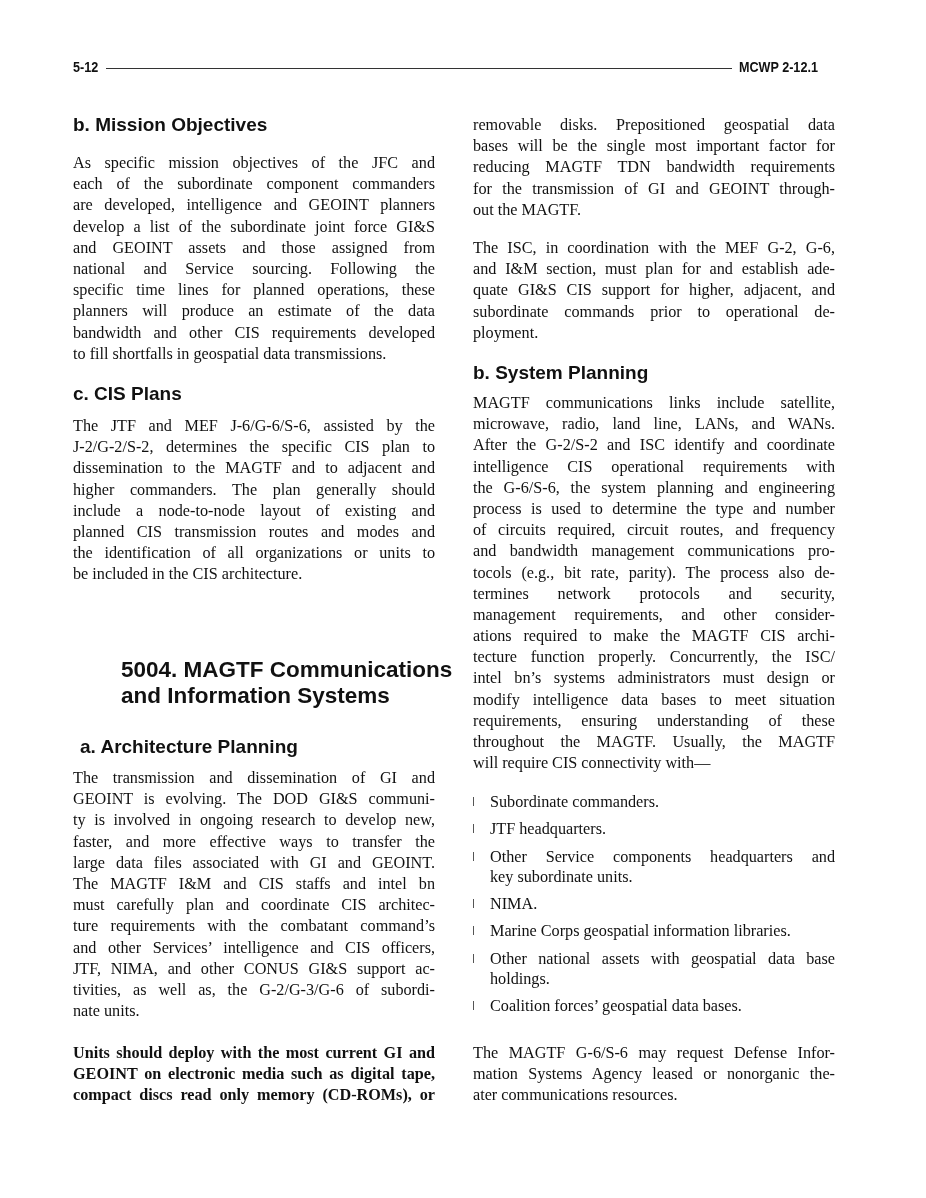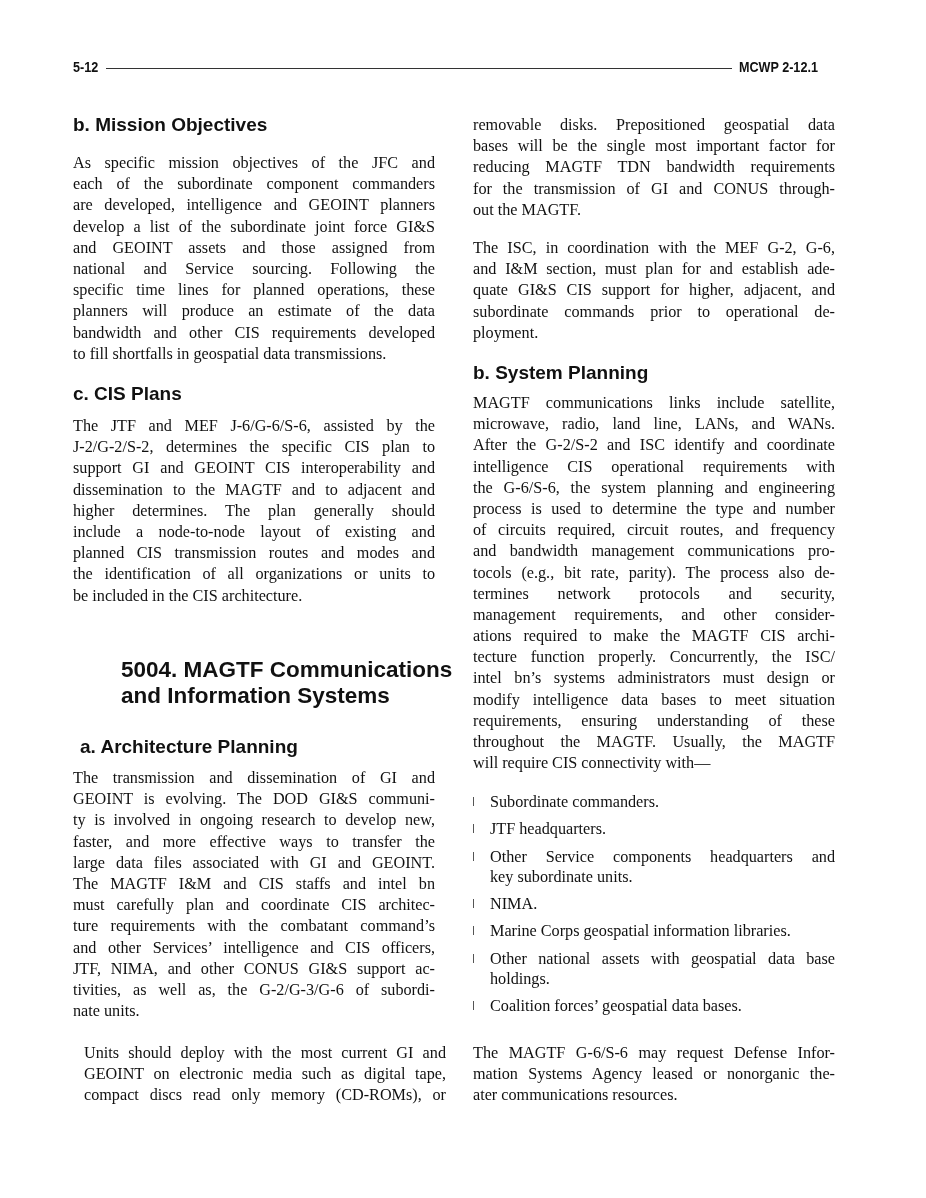--- a/index.html
+++ b/index.html
@@ -38,23 +38,22 @@
     <span class="line">specific time lines for planned operations, these</span>
     <span class="line">planners will produce an estimate of the data</span>
     <span class="line">bandwidth and other CIS requirements developed</span>
     <span class="line last">to fill shortfalls in geospatial data transmissions.</span>
   </div>
 
 <div class="h2" style="left:73px; top:383px;">c.  CIS Plans</div>
 <div class="para" style="left:73px; top:416px;">
     <span class="line">The JTF and MEF J-6/G-6/S-6, assisted by the</span>
     <span class="line">J-2/G-2/S-2, determines the specific CIS plan to</span>
-    <span class="line">support GI and GEOINT CIS interoperability and</span>
     <span class="line">dissemination to the MAGTF and to adjacent and</span>
-    <span class="line">higher determines. The plan generally should</span>
+    <span class="line">higher commanders. The plan generally should</span>
     <span class="line">include a node-to-node layout of existing and</span>
     <span class="line">planned CIS transmission routes and modes and</span>
     <span class="line">the identification of all organizations or units to</span>
     <span class="line last">be included in the CIS architecture.</span>
   </div>
 
 <div class="h1" style="left:73px; top:657px;">5004.  MAGTF Communications</div>
 <div class="h1" style="left:73px; top:683px;">and Information Systems</div>
 
 <div class="h2" style="left:80px; top:736px;">a.  Architecture Planning</div>
@@ -65,31 +64,31 @@
     <span class="line">faster, and more effective ways to transfer the</span>
     <span class="line">large data files associated with GI and GEOINT.</span>
     <span class="line">The MAGTF I&amp;M and CIS staffs and intel bn</span>
     <span class="line">must carefully plan and coordinate CIS architec-</span>
     <span class="line">ture requirements with the combatant command’s</span>
     <span class="line">and other Services’ intelligence and CIS officers,</span>
     <span class="line">JTF, NIMA, and other CONUS GI&amp;S support ac-</span>
     <span class="line">tivities, as well as, the G-2/G-3/G-6 of subordi-</span>
     <span class="line last">nate units.</span>
   </div>
-<div class="para" style="left:84px; top:1043px;">
+<div class="para" style="left:73px; top:1043px;font-weight:bold;">
     <span class="line">Units should deploy with the most current GI and</span>
     <span class="line">GEOINT on electronic media such as digital tape,</span>
     <span class="line">compact discs read only memory (CD-ROMs), or</span>
   </div>
 
 <div class="para" style="left:473px; top:115px;">
     <span class="line">removable disks. Prepositioned geospatial data</span>
     <span class="line">bases will be the single most important factor for</span>
     <span class="line">reducing MAGTF TDN bandwidth requirements</span>
-    <span class="line">for the transmission of GI and CONUS through-</span>
+    <span class="line">for the transmission of GI and GEOINT through-</span>
     <span class="line last">out the MAGTF.</span>
   </div>
 <div class="para" style="left:473px; top:238px;">
     <span class="line">The ISC, in coordination with the MEF G-2, G-6,</span>
     <span class="line">and I&amp;M section, must plan for and establish ade-</span>
     <span class="line">quate GI&amp;S CIS support for higher, adjacent, and</span>
     <span class="line">subordinate commands prior to operational de-</span>
     <span class="line last">ployment.</span>
   </div>
 

